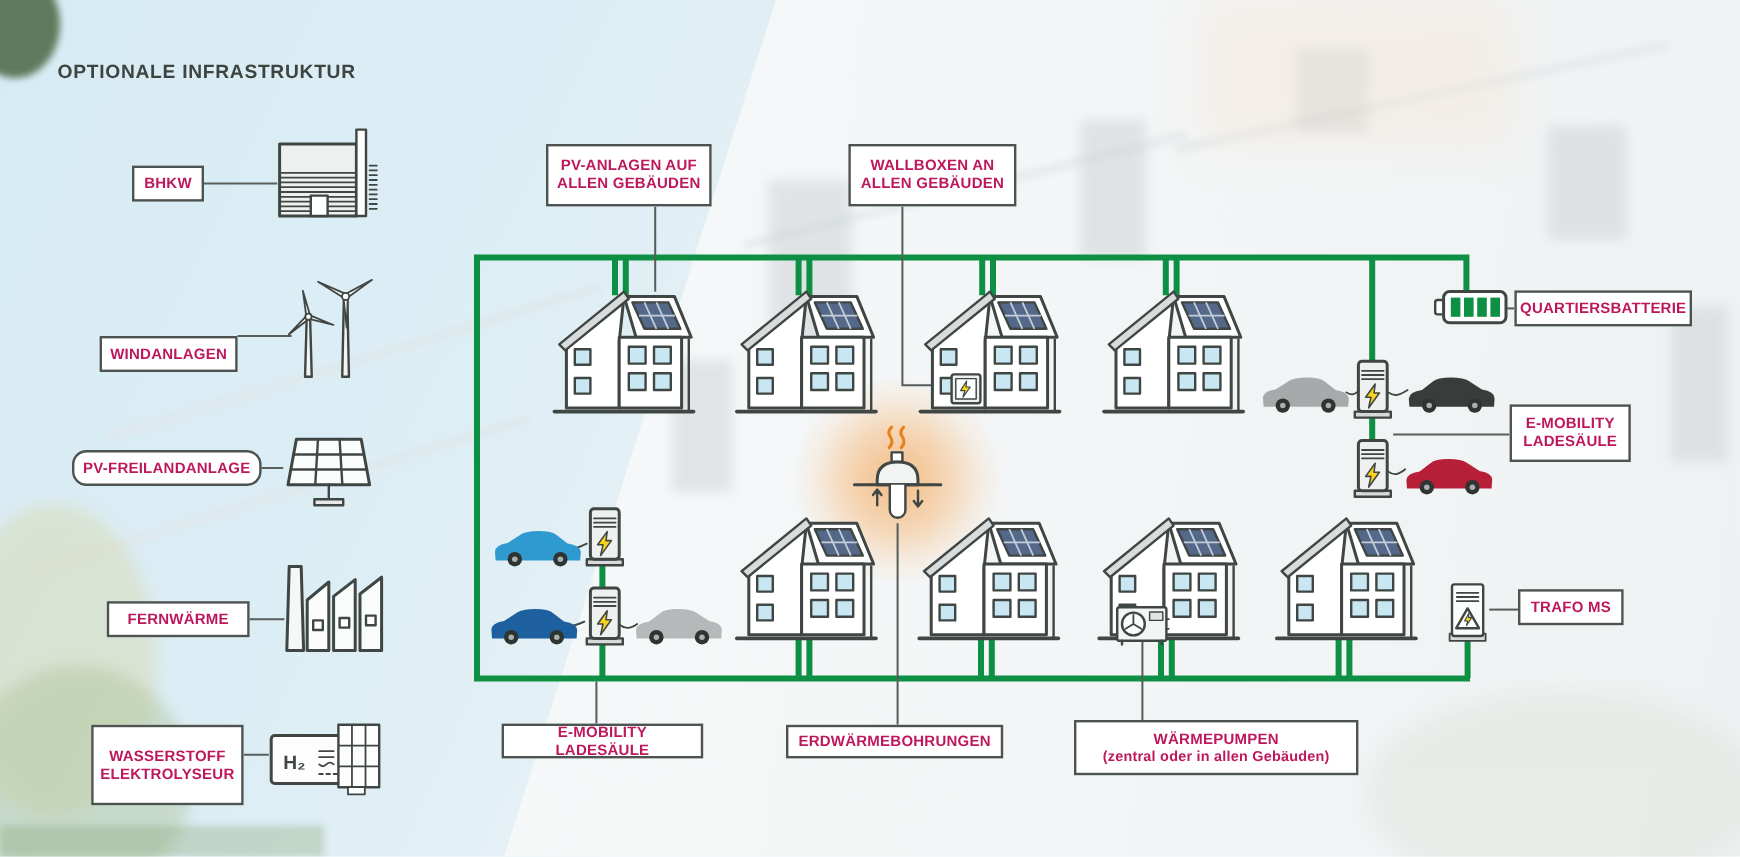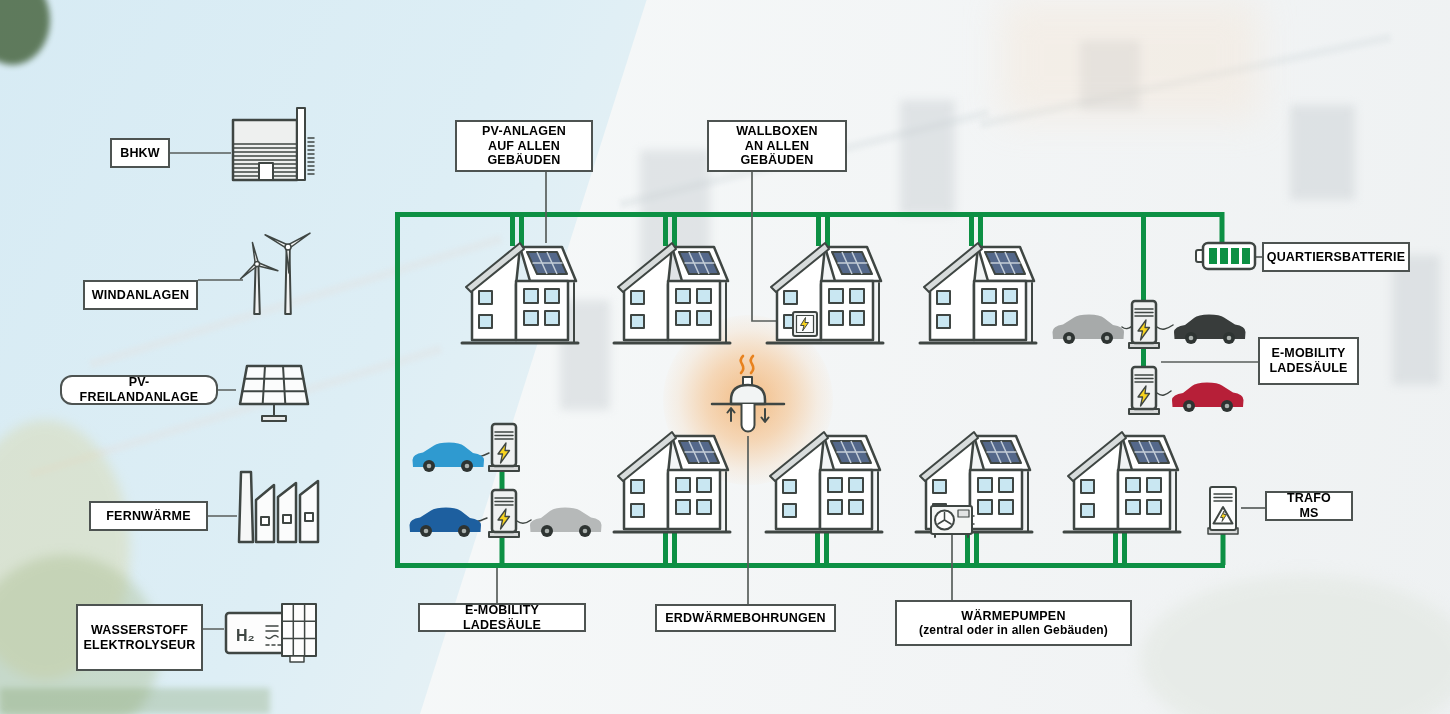--- a/index.html
+++ b/index.html
@@ -11,24 +11,24 @@
     background:linear-gradient(100deg,#f7f9f9 0%,#f2f4f5 60%,#eef1f2 100%);
     clip-path:polygon(22% 0,100% 0,100% 100%,0% 100%);opacity:.95;}
   .terr{position:absolute;height:9px;background:#e0e6e8;opacity:.55;filter:blur(2px);
     transform:rotate(-17deg);transform-origin:left center;}
   .bwin{position:absolute;background:#c8ced2;opacity:.45;filter:blur(5px);}
   .fol{position:absolute;border-radius:50%;filter:blur(6px);}
   .glow{position:absolute;left:663px;top:315px;width:170px;height:170px;border-radius:50%;
     background:radial-gradient(circle,rgba(242,153,63,.62) 0%,rgba(246,176,104,.45) 35%,rgba(248,205,160,.22) 58%,rgba(250,230,205,0) 74%);}
   svg.art{position:absolute;left:0;top:0;}
   .title{position:absolute;font-weight:bold;font-size:16px;color:#3e4541;letter-spacing:.6px;}
-  .callout{position:absolute;background:#fff;border:2px solid #4d5351;color:#000000;
+  .callout{position:absolute;background:#fff;border:2px solid #4d5351;color:#be185d;
     font-weight:bold;font-size:12.5px;line-height:1.18;text-align:center;
     display:flex;flex-direction:column;align-items:center;justify-content:center;
-    padding:3px 17px;box-sizing:border-box;letter-spacing:.2px;}
+    padding:3px 5px;box-sizing:border-box;letter-spacing:.2px;}
   .callout .sub{font-size:12px;}
   
   .s{stroke:#3f4643;stroke-width:2.5;stroke-linejoin:round;stroke-linecap:round;}
   .s2{stroke-width:2;} .s15{stroke-width:1.5;} .s12{stroke-width:1.2;}
   .net{stroke:#0d9044;stroke-width:5;fill:none;}
   .thin{stroke:#585e5b;stroke-width:1.7;fill:none;}
   .det{stroke:#3f4643;stroke-width:1.5;fill:none;stroke-linecap:round;}
   .bolt{fill:#f8d41f;stroke:#3f4643;stroke-width:1.3;stroke-linejoin:round;}
   .flame{stroke:#e8821e;stroke-width:2.6;fill:none;stroke-linecap:round;}
   .pgrid{stroke:#c3cdd8;stroke-width:1.5;fill:none;}
@@ -235,20 +235,21 @@
     <g transform="translate(226,604)">
       <rect x="0" y="9" width="70" height="40" rx="3" class="s" fill="#fdfdfd"></rect>
       <text x="10" y="37" class="h2t">H₂</text>
       <path class="det" d="M40,22 h12 M40,27 h12 M40,33 q3,3 6,0 q3,-3 6,0 M40,41 h3 M46,41 h3 M52,41 h3"></path>
       <rect x="56" y="0" width="34" height="52" class="s s2" fill="#fdfdfd"></rect>
       <path class="det" d="M67.3,0 V52 M78.6,0 V52 M56,17.3 H90 M56,34.6 H90"></path>
       <rect x="64" y="52" width="14" height="6" class="s s15" fill="#ffffff"></rect>
     </g>
   </svg>
 
+  <div class="title" style="left:48px;top:52px;">OPTIONALE INFRASTRUKTUR</div>
 
   <div class="callout" style="left:110px;top:138px;width:60px;height:30px;">BHKW</div>
   <div class="callout" style="left:83px;top:264px;width:115px;height:30px;margin-top:16px;">WINDANLAGEN</div>
   <div class="callout" style="left:60px;top:375px;width:158px;height:30px;border-radius:12px;">PV-FREILANDANLAGE</div>
   <div class="callout" style="left:89px;top:501px;width:119px;height:30px;">FERNWÄRME</div>
   <div class="callout" style="left:76px;top:604px;width:127px;height:67px;">WASSERSTOFF ELEKTROLYSEUR</div>
 
   <div class="callout" style="left:455px;top:120px;width:138px;height:52px;">PV-ANLAGEN AUF ALLEN GEBÄUDEN</div>
   <div class="callout" style="left:1262px;top:242px;width:148px;height:30px;">QUARTIERSBATTERIE</div>
   <div class="callout" style="left:707px;top:120px;width:140px;height:52px;">WALLBOXEN AN ALLEN GEBÄUDEN</div>

